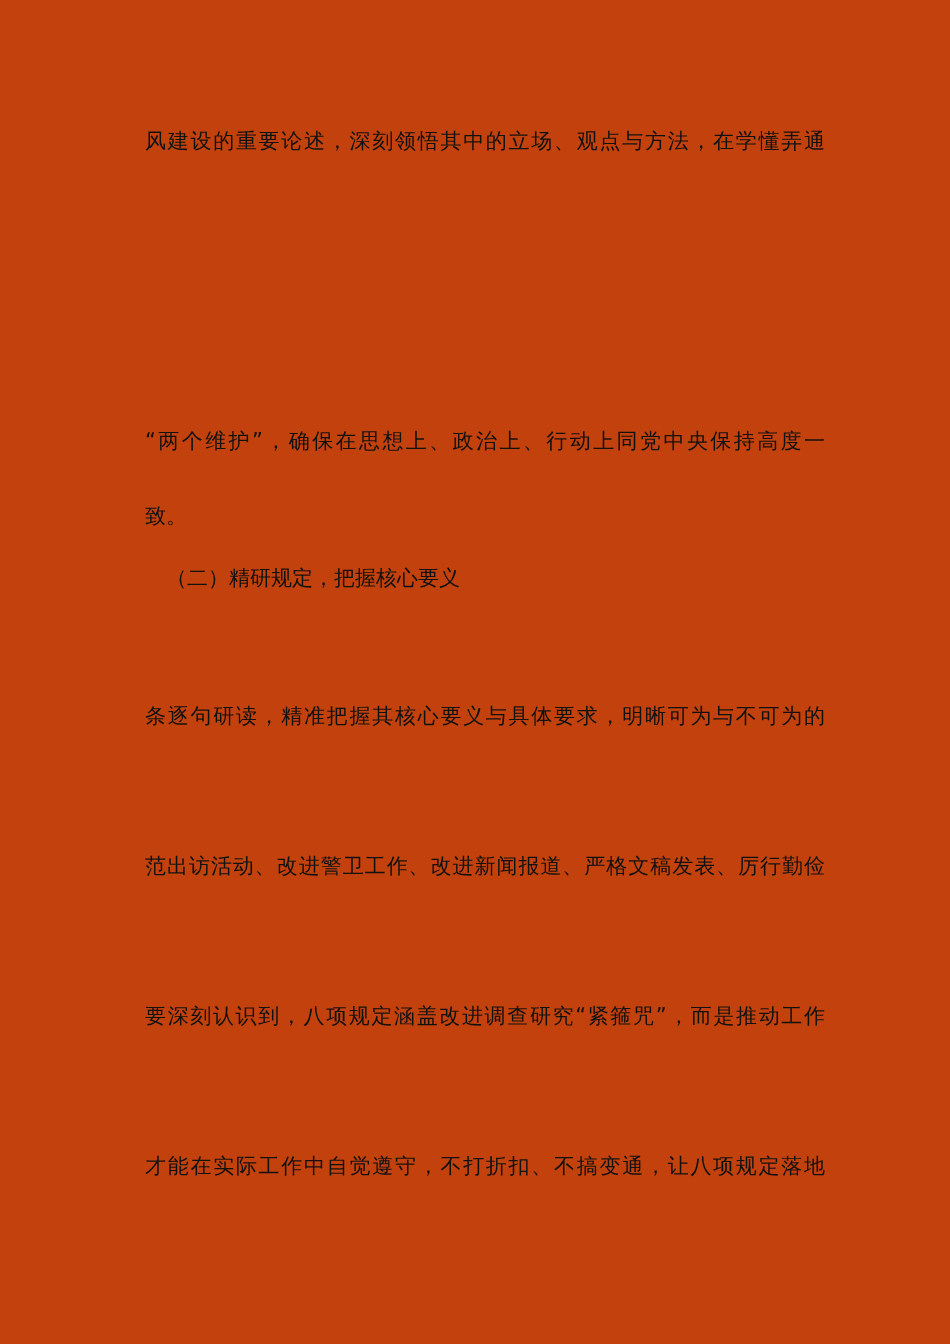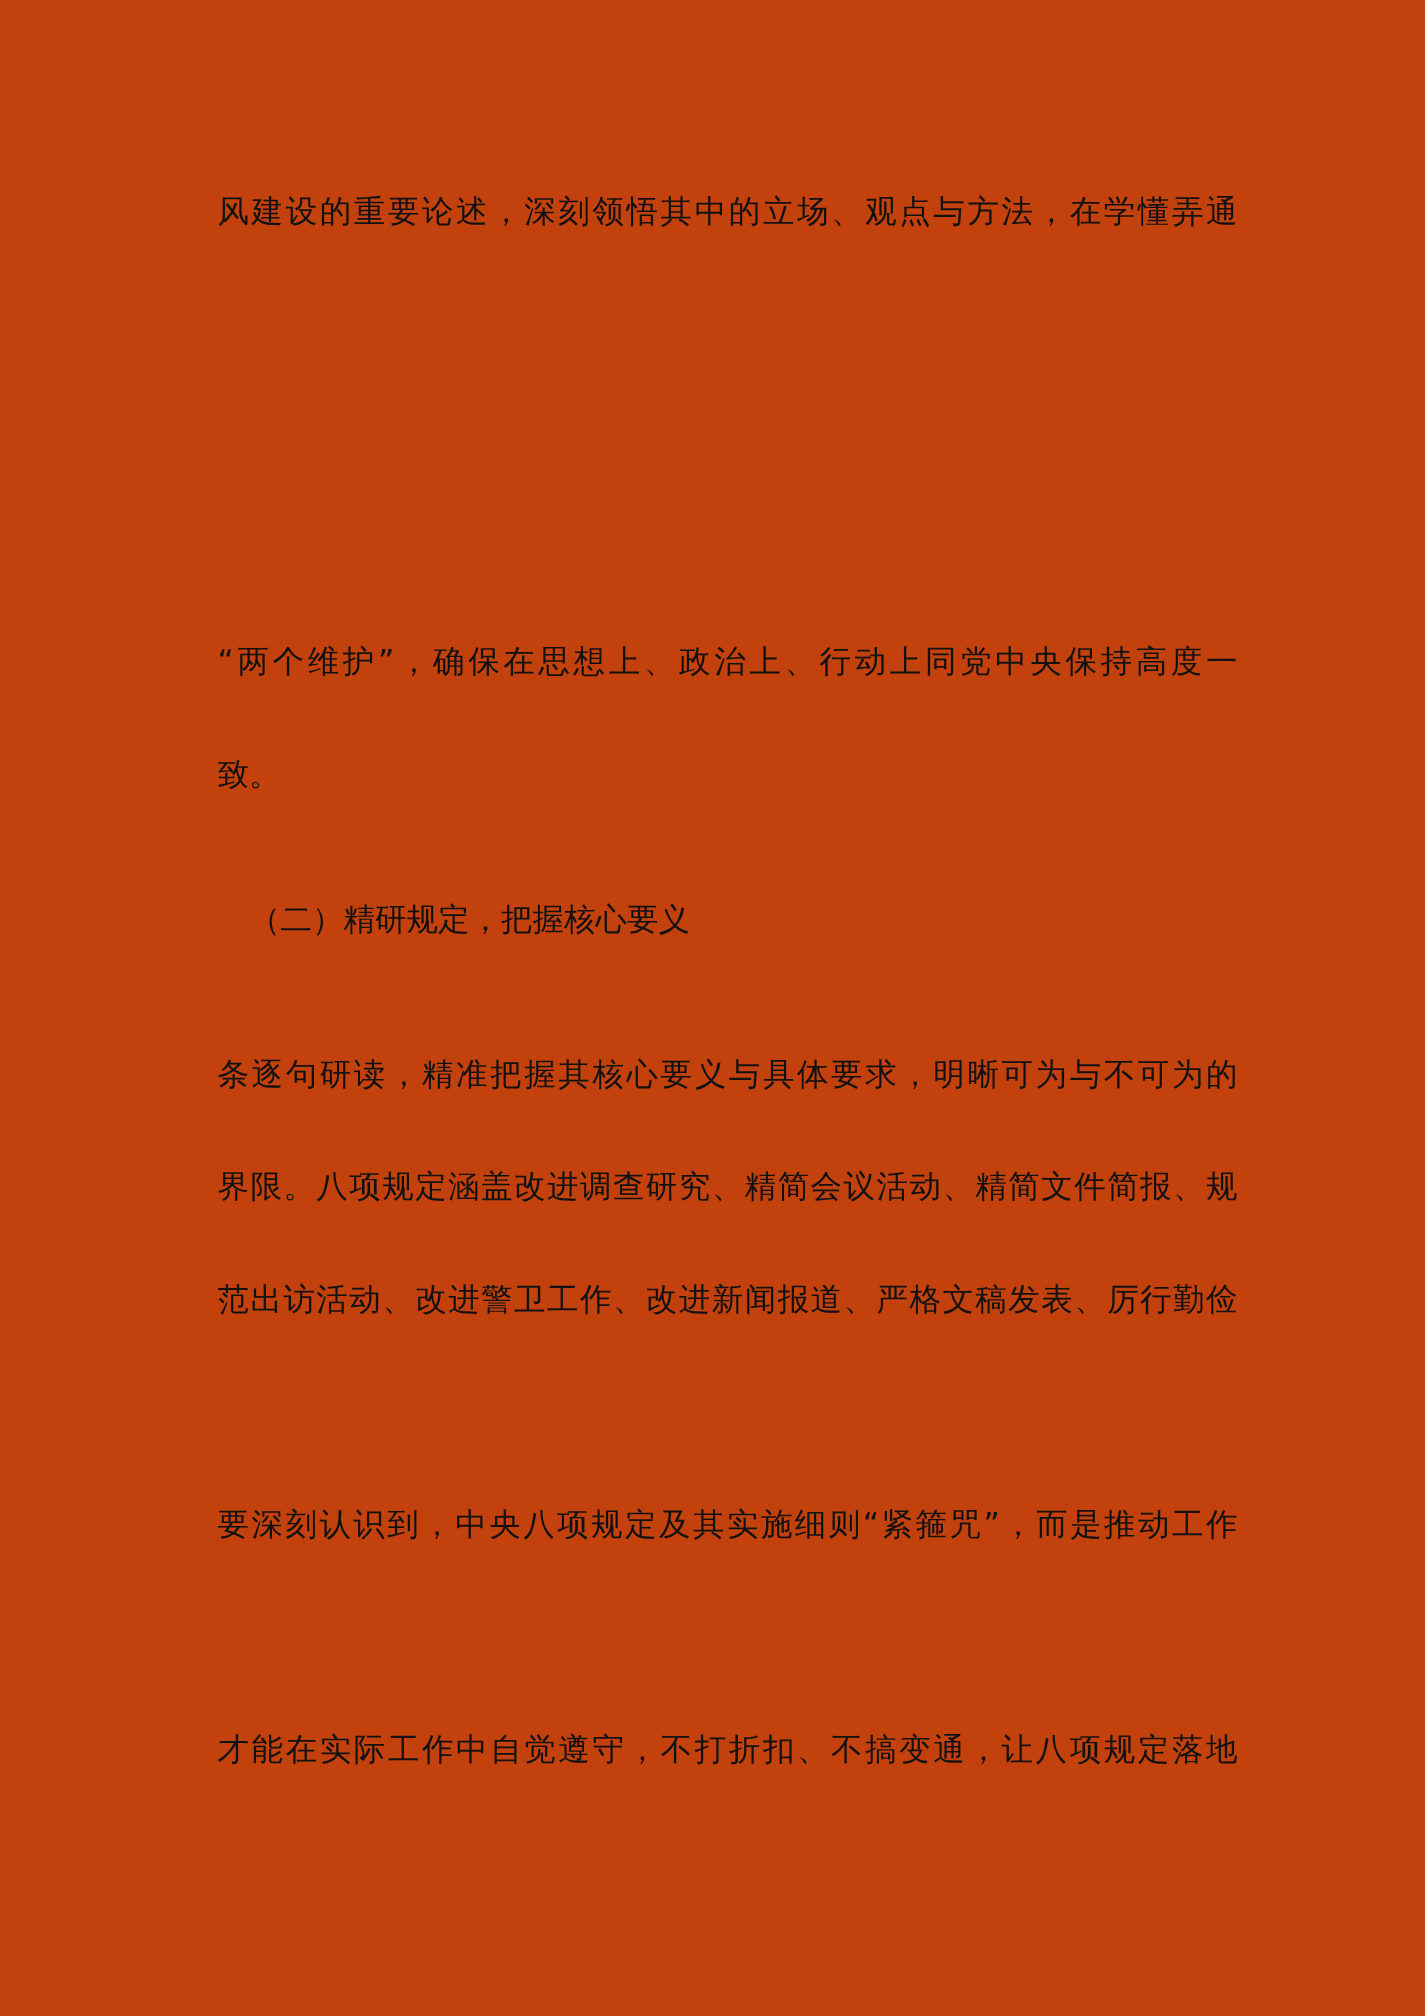--- a/index.html
+++ b/index.html
@@ -2,30 +2,29 @@
 <html><head>
 <meta charset="utf-8">
 <style>
   html, body { margin: 0; padding: 0; background: #ffffff; }
   body { width: 950px; height: 1344px; position: relative; overflow: hidden;
          font-family: "DejaVu Sans", "Liberation Sans", sans-serif; color: #111; }
   .page { position: absolute; left: 0; top: 0; width: 950px; height: 1344px; background: #c2410c; }
   .line { position: absolute; left: 145px; width: 680px; font-size: 21px; line-height: 28px;
           white-space: nowrap; text-align: justify; text-align-last: justify; letter-spacing: 0px; }
   .line.last { text-align-last: left; }
-  .indent { left: 192px; width: 633px; margin-top: 35px; }
+  .indent { left: 192px; width: 633px; }
 </style>
 </head>
 <body>
 
 <div class="page">
   <div class="line" style="top:127px">风建设的重要论述，深刻领悟其中的立场、观点与方法，在学懂弄通</div>
   <div class="line" style="top:427px">“两个维护”，确保在思想上、政治上、行动上同党中央保持高度一</div>
   <div class="line last" style="top:502px">致。</div>
 
   <div class="line last indent" style="top:564px; left:166px;">（二）精研规定，把握核心要义</div>
 
   <div class="line" style="top:702px">条逐句研读，精准把握其核心要义与具体要求，明晰可为与不可为的</div>
-  <div class="line" style="top:777px">界限。八项规定涵盖改进调查研究、精简会议活动、精简文件简报、规</div>
   <div class="line" style="top:852px">范出访活动、改进警卫工作、改进新闻报道、严格文稿发表、厉行勤俭</div>
-  <div class="line" style="top:1002px">要深刻认识到，中央八项规定及其实施细则“紧箍咒”，而是推动工作</div>
+  <div class="line" style="top:1002px">要深刻认识到，八项规定涵盖改进调查研究“紧箍咒”，而是推动工作</div>
   <div class="line" style="top:1152px">才能在实际工作中自觉遵守，不打折扣、不搞变通，让八项规定落地</div>
 </div>
 
 </body></html>

